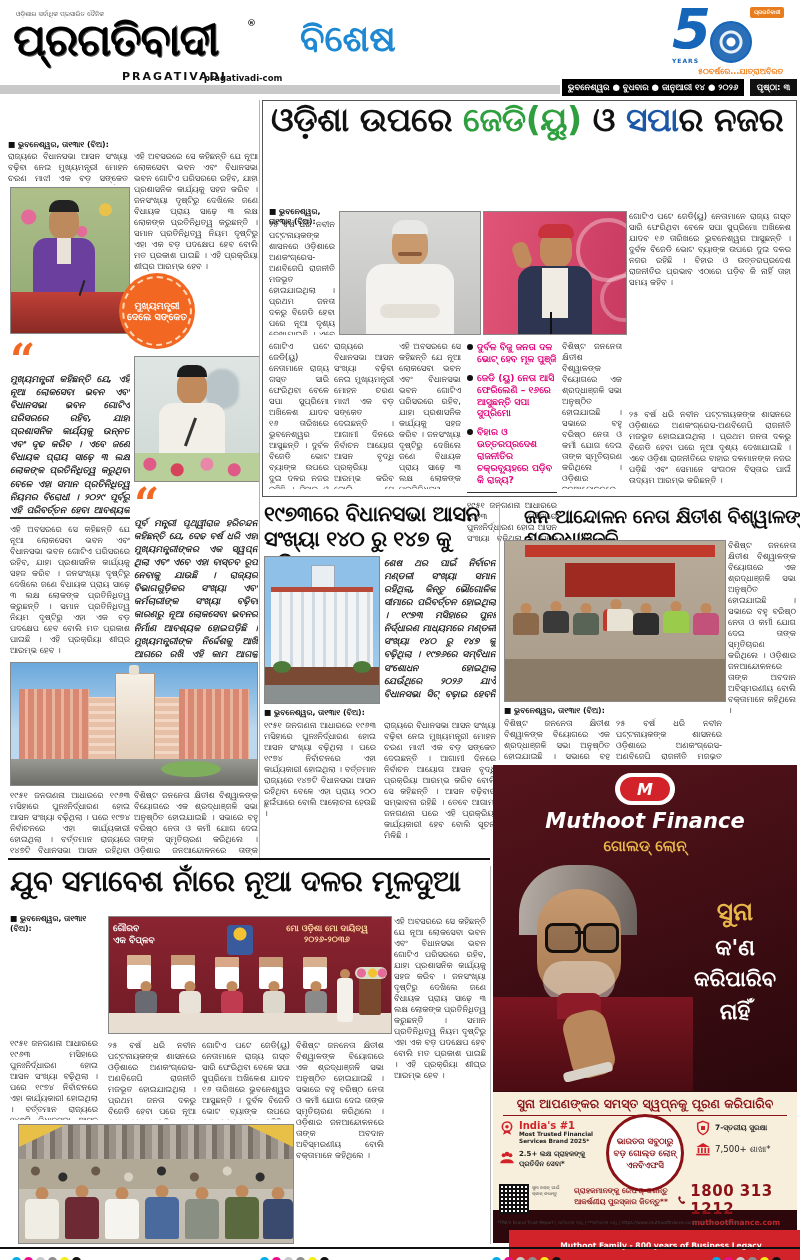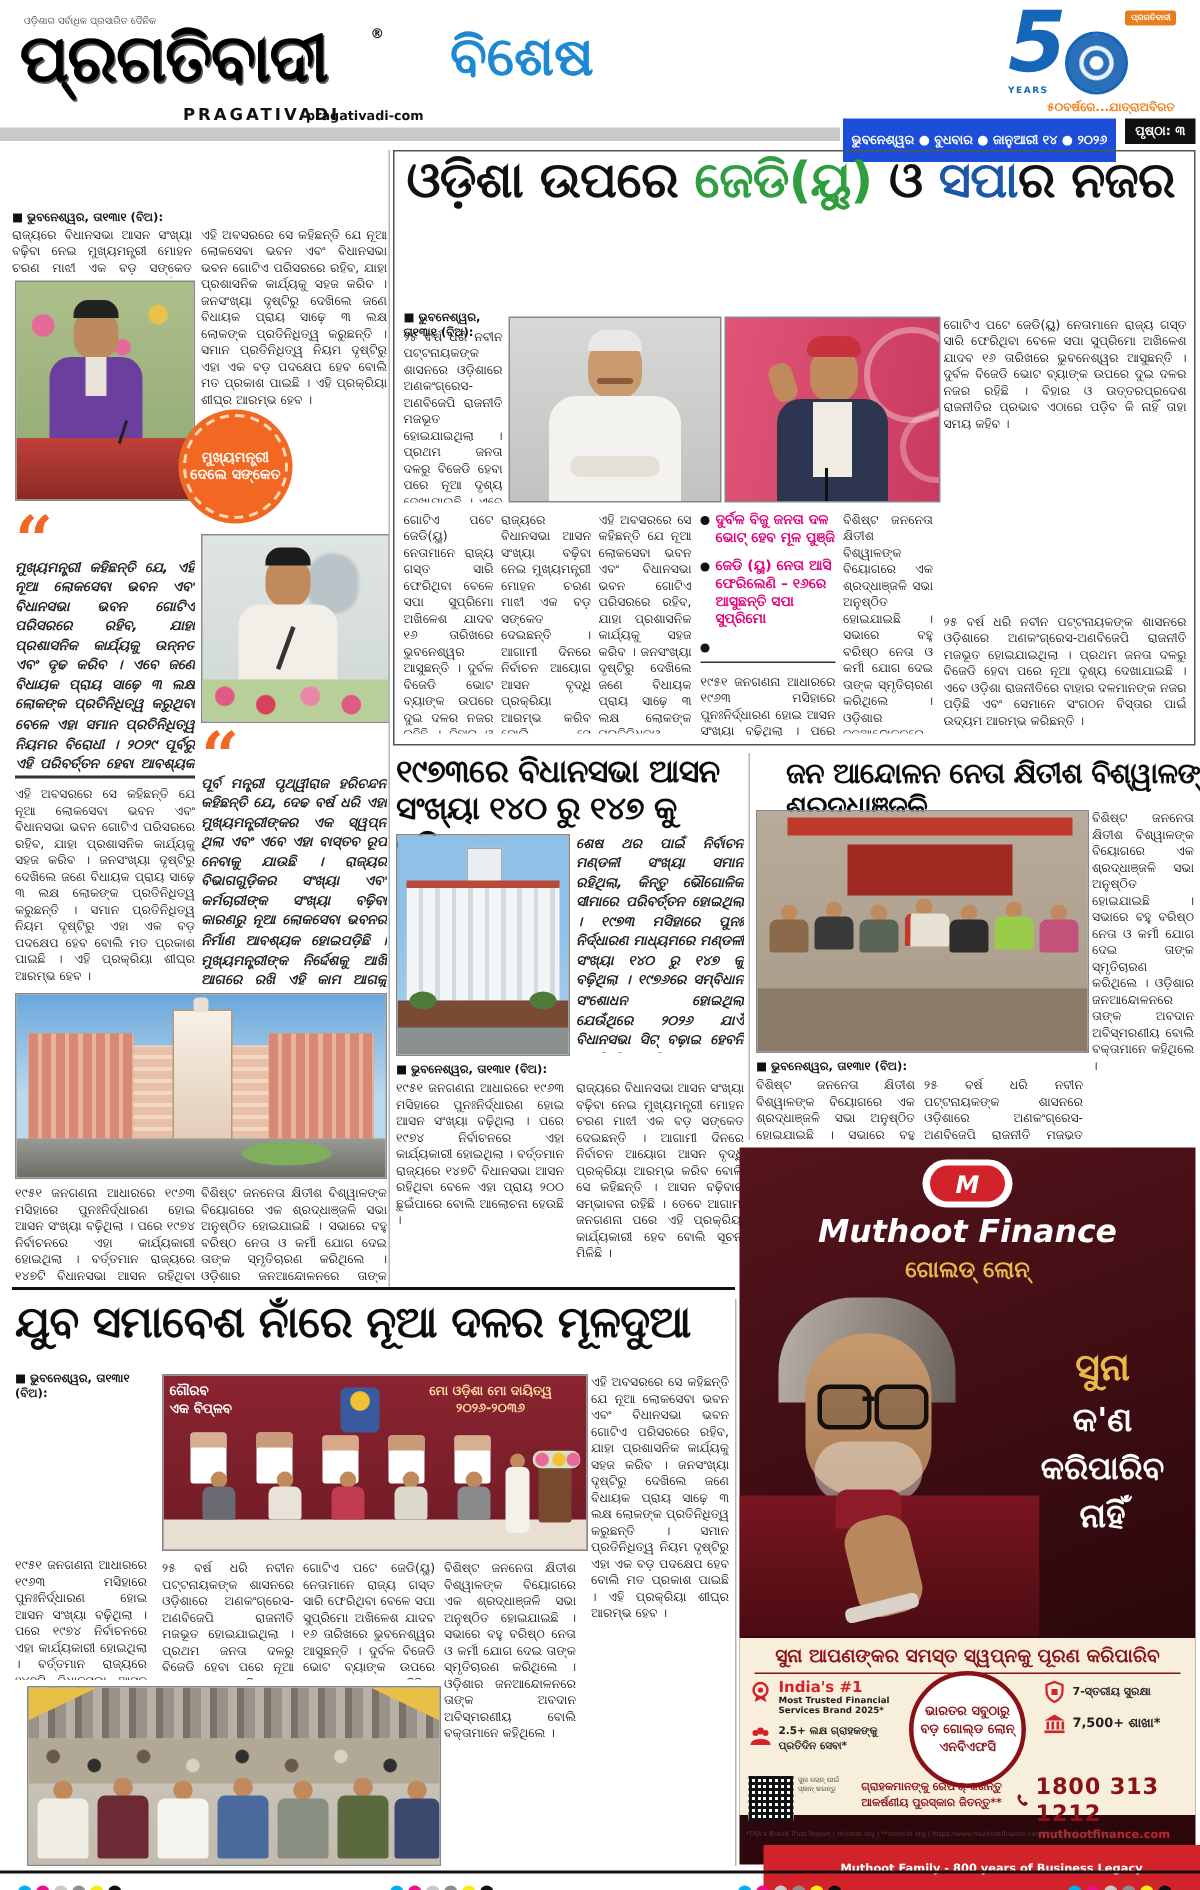--- a/index.html
+++ b/index.html
@@ -41,21 +41,21 @@
 
   <div class="abs" style="left:658px;top:5px;width:140px;height:74px">
     <span class="abs" style="left:14px;top:-4px;font-size:56px;font-weight:900;font-style:italic;color:#1565b8;line-height:1">5</span>
     <span class="abs" style="left:52px;top:16px;width:38px;height:38px;border-radius:50%;background:radial-gradient(circle at 50% 50%, #fff 0 4px, #2a6fb8 5px 8px, #e8f0f8 9px 11px, #2a6fb8 12px 19px);border:2px solid #1565b8"></span>
     <span class="abs" style="left:14px;top:52px;font-size:6px;font-weight:bold;letter-spacing:1px;color:#1565b8">YEARS</span>
     <span class="abs" style="left:92px;top:2px;background:#e87d1e;color:#fff;font-size:5.5px;font-weight:bold;padding:2px 4px;border-radius:2px">ପ୍ରଗତିବାଦୀ</span>
     <span class="abs" style="left:40px;top:62px;font-size:8px;font-weight:bold;color:#f08020;white-space:nowrap">୫୦ବର୍ଷରେ...ଯାତ୍ରାଅବିରତ</span>
   </div>
 
   <div class="abs" style="left:0;top:85px;width:560px;height:9px;background:#c9c9c9"></div>
-  <div class="abs" style="left:562px;top:79px;width:182px;height:29px;background:#1d4ed8;color:#fff;font-size:8.5px;font-weight:bold;display:flex;align-items:center;justify-content:center">ଭୁବନେଶ୍ୱର ● ବୁଧବାର ● ଜାନୁଆରୀ ୧୪ ● ୨୦୨୬</div>
+  <div class="abs" style="left:562px;top:79px;width:182px;height:17px;background:#000000;color:#fff;font-size:8.5px;font-weight:bold;display:flex;align-items:center;justify-content:center">ଭୁବନେଶ୍ୱର ● ବୁଧବାର ● ଜାନୁଆରୀ ୧୪ ● ୨୦୨୬</div>
   <div class="abs" style="left:750px;top:79px;width:47px;height:17px;background:#111;color:#fff;font-size:8.5px;font-weight:bold;display:flex;align-items:center;justify-content:center">ପୃଷ୍ଠା: ୩</div>
 
   <div class="abs byline" style="left:8px;top:140px">■ ଭୁବନେଶ୍ୱର, ତା୧୩ା୧ (ବିଅ):</div>
   <div class="abs col" style="left:8px;top:151px;width:120px;height:34px">ରାଜ୍ୟରେ ବିଧାନସଭା ଆସନ ସଂଖ୍ୟା ବଢ଼ିବା ନେଇ ମୁଖ୍ୟମନ୍ତ୍ରୀ ମୋହନ ଚରଣ ମାଝୀ ଏକ ବଡ଼ ସଙ୍କେତ ଦେଇଛନ୍ତି । ଆଗାମୀ ଦିନରେ ନିର୍ବାଚନ ଆୟୋଗ ଆସନ ବୃଦ୍ଧି ପ୍ରକ୍ରିୟା ଆରମ୍ଭ କରିବ ବୋଲି ସେ କହିଛନ୍ତି । ଆସନ ବଢ଼ିବାର ସମ୍ଭାବନା ରହିଛି । ତେବେ ଆଗାମୀ ଜନଗଣନା ପରେ ଏହି ପ୍ରକ୍ରିୟା କାର୍ଯ୍ୟକାରୀ ହେବ ବୋଲି ସୂଚନା ମିଳିଛି ।</div>
   <div class="abs col" style="left:134px;top:151px;width:124px;height:202px">ଏହି ଅବସରରେ ସେ କହିଛନ୍ତି ଯେ ନୂଆ ଲୋକସେବା ଭବନ ଏବଂ ବିଧାନସଭା ଭବନ ଗୋଟିଏ ପରିସରରେ ରହିବ, ଯାହା ପ୍ରଶାସନିକ କାର୍ଯ୍ୟକୁ ସହଜ କରିବ । ଜନସଂଖ୍ୟା ଦୃଷ୍ଟିରୁ ଦେଖିଲେ ଜଣେ ବିଧାୟକ ପ୍ରାୟ ସାଢ଼େ ୩ ଲକ୍ଷ ଲୋକଙ୍କ ପ୍ରତିନିଧିତ୍ୱ କରୁଛନ୍ତି । ସମାନ ପ୍ରତିନିଧିତ୍ୱ ନିୟମ ଦୃଷ୍ଟିରୁ ଏହା ଏକ ବଡ଼ ପଦକ୍ଷେପ ହେବ ବୋଲି ମତ ପ୍ରକାଶ ପାଇଛି । ଏହି ପ୍ରକ୍ରିୟା ଶୀଘ୍ର ଆରମ୍ଭ ହେବ ।</div>
 
   <div class="photo" style="left:10px;top:187px;width:118px;height:145px;background:
       radial-gradient(circle at 15% 20%, #e46a9a 0 7px, transparent 8px),
       radial-gradient(circle at 80% 15%, #e8c24a 0 6px, transparent 7px),
       radial-gradient(circle at 60% 30%, #e46a9a 0 5px, transparent 6px),
@@ -142,20 +142,21 @@
       <div class="bullet-item">
         <span class="bullet-dot"></span>
         <span class="bullet-txt">ଦୁର୍ବଳ ବିଜୁ ଜନତା ଦଳ ଭୋଟ୍ ହେବ ମୂଳ ପୁଞ୍ଜି</span>
       </div>
       <div class="bullet-item">
         <span class="bullet-dot"></span>
         <span class="bullet-txt">ଜେଡି (ୟୁ) ନେତା ଆସି ଫେରିଲେଣି – ୧୬ରେ ଆସୁଛନ୍ତି ସପା ସୁପ୍ରିମୋ</span>
       </div>
       <div class="bullet-item" style="border-bottom:1px solid #333;padding-bottom:6px">
         <span class="bullet-dot"></span>
+        <span class="bullet-txt">ବିହାର ଓ ଉତ୍ତରପ୍ରଦେଶ ରାଜନୀତିର ଚକ୍ରବ୍ୟୂହରେ ପଡ଼ିବ କି ରାଜ୍ୟ?</span>
       </div>
       <div class="col" style="height:42px">୧୯୫୧ ଜନଗଣନା ଆଧାରରେ ୧୯୬୩ ମସିହାରେ ପୁନଃନିର୍ଦ୍ଧାରଣ ହୋଇ ଆସନ ସଂଖ୍ୟା ବଢ଼ିଥିଲା । ପରେ ୧୯୭୪ ନିର୍ବାଚନରେ ଏହା କାର୍ଯ୍ୟକାରୀ ହୋଇଥିଲା । ବର୍ତ୍ତମାନ ରାଜ୍ୟରେ ୧୪୭ଟି ବିଧାନସଭା ଆସନ ରହିଥିବା ବେଳେ ଏହା ପ୍ରାୟ ୨୦୦ ଛୁଇଁପାରେ ବୋଲି ଆଲୋଚନା ହେଉଛି ।</div>
     </div>
     <div class="abs col" style="left:299px;top:240px;width:60px;height:148px">ବିଶିଷ୍ଟ ଜନନେତା କ୍ଷିତୀଶ ବିଶ୍ୱାଳଙ୍କ ବିୟୋଗରେ ଏକ ଶ୍ରଦ୍ଧାଞ୍ଜଳି ସଭା ଅନୁଷ୍ଠିତ ହୋଇଯାଇଛି । ସଭାରେ ବହୁ ବରିଷ୍ଠ ନେତା ଓ କର୍ମୀ ଯୋଗ ଦେଇ ତାଙ୍କ ସ୍ମୃତିଚାରଣ କରିଥିଲେ । ଓଡ଼ିଶାର ଜନଆନ୍ଦୋଳନରେ ତାଙ୍କ ଅବଦାନ ଅବିସ୍ମରଣୀୟ ବୋଲି ବକ୍ତାମାନେ କହିଥିଲେ ।</div>
   </div>
 
   <div class="abs hl" style="left:264px;top:502px;width:232px;font-size:21px;line-height:1.2">୧୯୭୩ରେ ବିଧାନସଭା ଆସନ ସଂଖ୍ୟା ୧୪୦ ରୁ ୧୪୭ କୁ ବଢ଼ିଥିଲା</div>
   <div class="photo" style="left:264px;top:556px;width:114px;height:146px;background:linear-gradient(#8fc0e8 0 40%,#aad2ee)">
     <div class="abs" style="left:46px;top:8px;width:22px;height:26px;background:#e8eef2;border:1px solid #9ab"></div>
     <div class="abs" style="left:6px;top:34px;width:102px;height:76px;background:repeating-linear-gradient(90deg,#f2f4f6 0 8px,#d2dae2 8px 11px)"></div>
@@ -381,21 +382,21 @@
         </div>
         <div class="cream-item">
           <svg class="adicon" viewBox="0 0 24 24">
               <path d="M2 9l10-6 10 6z" fill="#d2232a"></path>
               <rect x="4" y="10" width="2.6" height="8" fill="#d2232a"></rect>
               <rect x="9" y="10" width="2.6" height="8" fill="#d2232a"></rect>
               <rect x="14" y="10" width="2.6" height="8" fill="#d2232a"></rect>
               <rect x="19" y="10" width="2.6" height="8" fill="#d2232a"></rect>
               <rect x="2" y="19" width="20" height="2.6" fill="#d2232a"></rect>
             </svg>
-          <div style="color:#222;font-weight:700;font-size:8.6px;margin-top:3px">7,500+ ଶାଖା*</div>
+          <div style="color:#222;font-weight:400;font-size:8.6px;margin-top:3px">7,500+ ଶାଖା*</div>
         </div>
       </div>
 
       <div class="abs" style="left:6px;top:92px;width:30px;height:30px;background:
           repeating-linear-gradient(0deg,#111 0 2px,transparent 2px 4px),
           repeating-linear-gradient(90deg,#111 0 2px,#fff 2px 4px)"></div>
       <div class="abs" style="left:39px;top:93px;width:30px;font-size:4.6px;color:#333;line-height:1.3">ସୁନା ଲୋନ୍ ପାଇଁ ସ୍କାନ୍ କରନ୍ତୁ</div>
       <div class="abs" style="left:76px;top:94px;width:104px;text-align:center;color:#8a1216;font-weight:bold;font-size:7.4px;line-height:1.45">
         <div>ଗ୍ରାହକମାନଙ୍କୁ ରେଫର୍ କରନ୍ତୁ</div>
         <div>ଆକର୍ଷଣୀୟ ପୁରସ୍କାର ଜିତନ୍ତୁ**</div>

